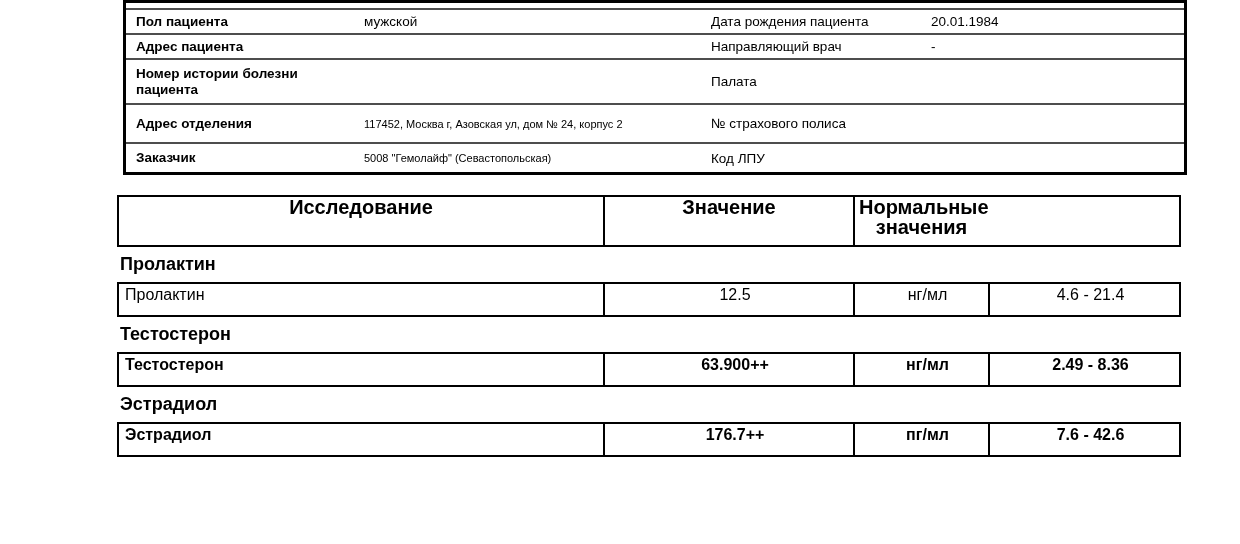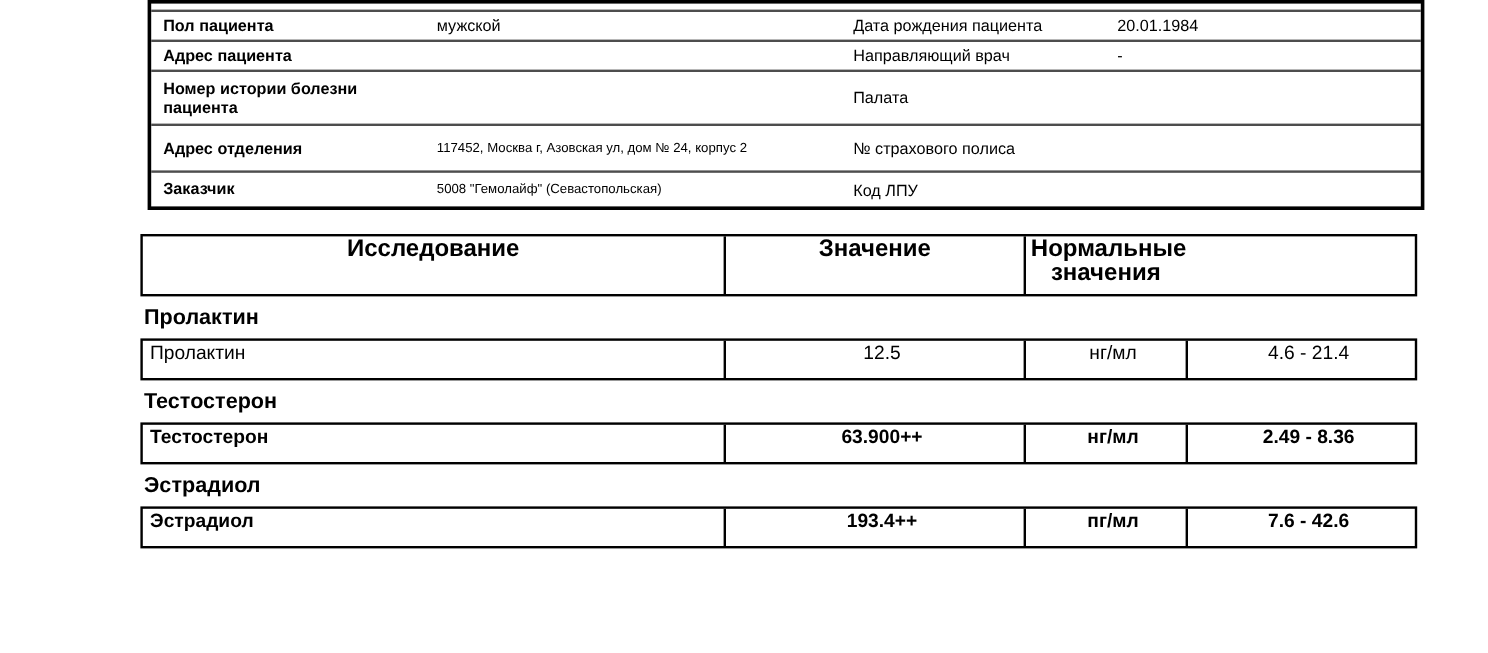--- a/index.html
+++ b/index.html
@@ -131,19 +131,19 @@
     <div class="res-grid res-row flagged">
       <div class="c-test">Тестостерон</div>
       <div class="c-val">63.900++</div>
       <div class="c-unit">нг/мл</div>
       <div class="c-norm">2.49 - 8.36</div>
     </div>
 
     <div class="section-title">Эстрадиол</div>
     <div class="res-grid res-row flagged">
       <div class="c-test">Эстрадиол</div>
-      <div class="c-val">193.4++</div>
+      <div class="c-val">176.7++</div>
       <div class="c-unit">пг/мл</div>
       <div class="c-norm">7.6 - 42.6</div>
     </div>
 
   </div>
 </div>
 
 </body></html>

